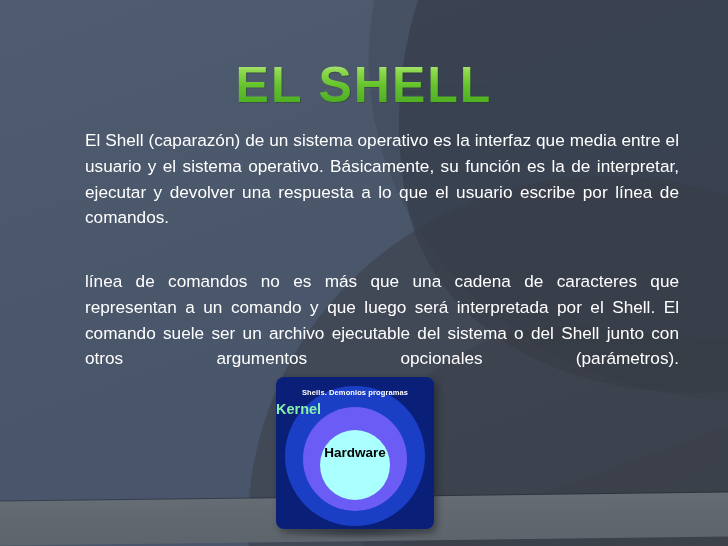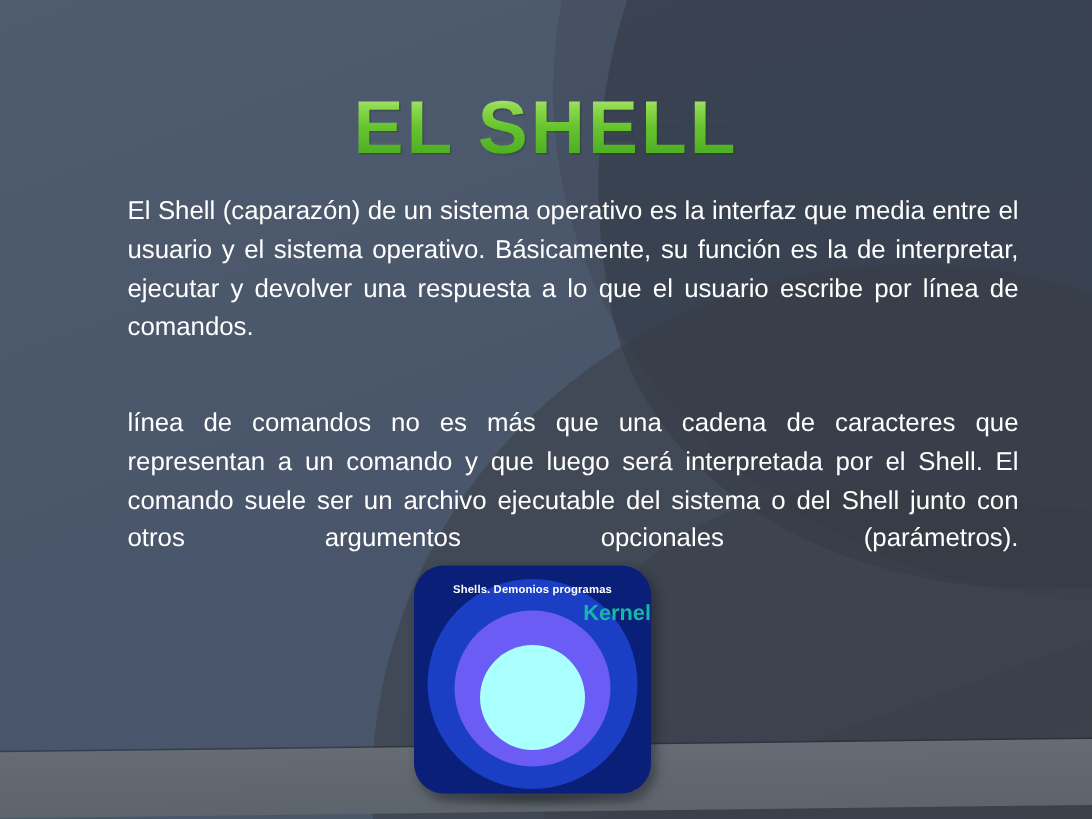--- a/index.html
+++ b/index.html
@@ -158,21 +158,21 @@
   }
 
   
   .diagram {
     position: absolute;
     left: 276px;
     top: 377px;
     width: 158px;
     height: 152px;
     z-index: 5;
-    border-radius: 20px;
+    border-radius: 8px;
     background: #0a1f78;
     box-shadow: 3px 4px 7px rgba(20, 24, 32, 0.45);
     overflow: hidden;
   }
   .ring-outer {
     position: absolute;
     left: 50%;
     top: 52%;
     transform: translate(-50%, -50%);
     width: 140px;
@@ -210,22 +210,22 @@
     font-size: 7.5px;
     font-weight: bold;
     letter-spacing: 0.1px;
     z-index: 6;
   }
   .label-kernel {
     position: absolute;
     left: 0;
     right: 0;
     top: 24px;
-    text-align: right;
-    color: #14b8a6;
+    text-align: left;
+    color: #86efac;
     font-size: 14.5px;
     font-weight: bold;
     z-index: 6;
   }
   .label-hardware {
     position: absolute;
     left: 0;
     right: 0;
     top: 68px;
     text-align: center;
@@ -269,15 +269,16 @@
   </div>
 
   <div class="diagram-shadow"></div>
 
   <div class="diagram">
     <div class="ring-outer"></div>
     <div class="ring-mid"></div>
     <div class="ring-inner"></div>
     <div class="label-shells">Shells. Demonios programas</div>
     <div class="label-kernel">Kernel</div>
+    <div class="label-hardware">Hardware</div>
   </div>
 
 </div>
 
 </body></html>

